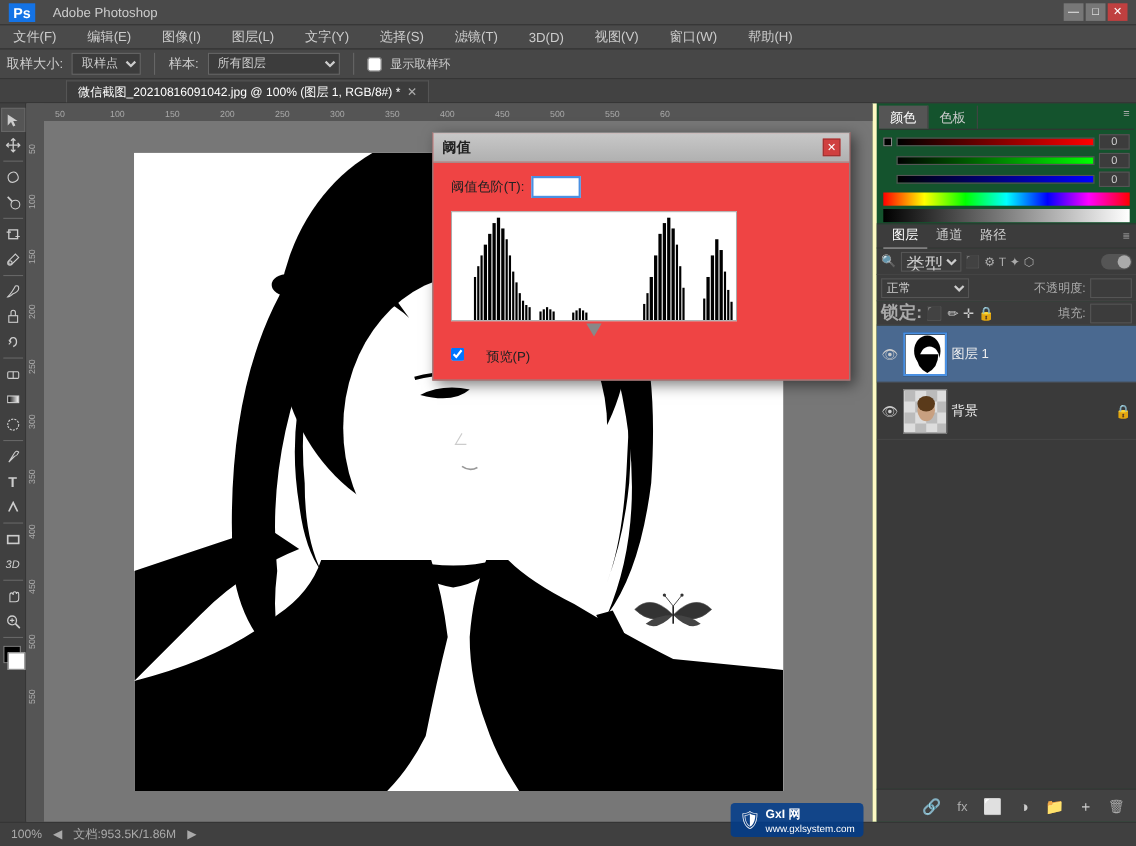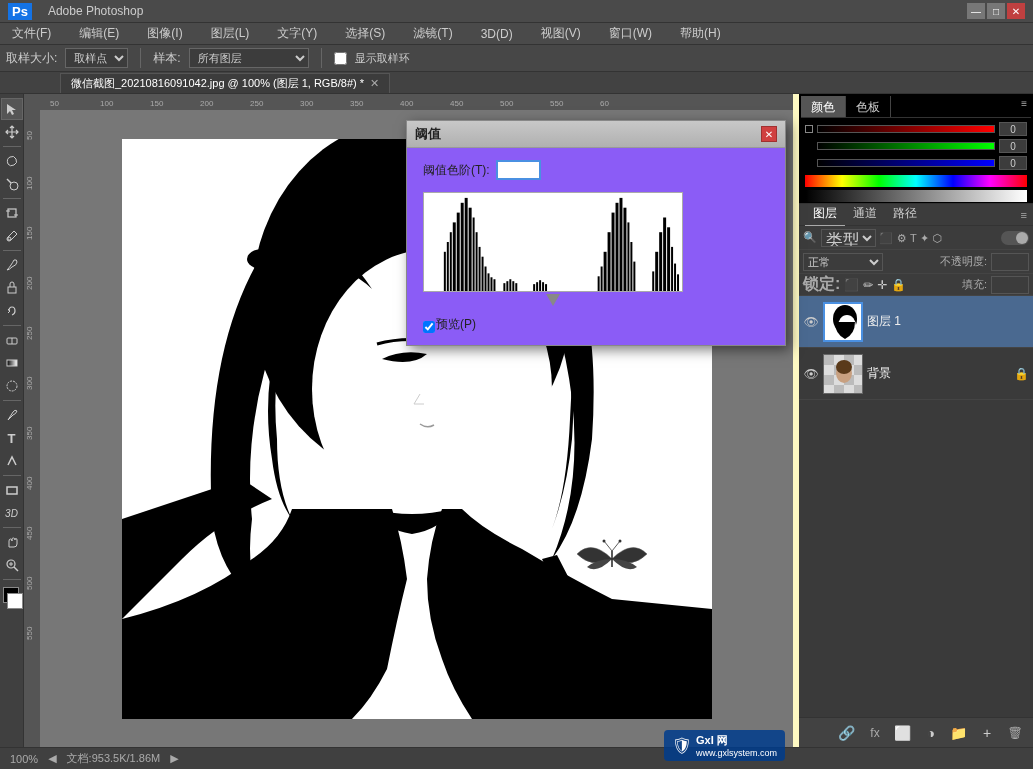--- a/index.html
+++ b/index.html
@@ -37,21 +37,21 @@
     #toolbar-left .tool-btn:hover, #toolbar-left .tool-btn.active { background: #555; border-color: #666; }
     #toolbar-left .tool-separator { width: 18px; height: 1px; background: #666; margin: 2px 0; }
 
     
     #canvas-area { flex: 1; background: #666; overflow: hidden; position: relative; }
     #ruler-corner { width: 16px; height: 16px; background: #555; position: absolute; top: 0; left: 0; }
     #canvas-content { position: absolute; top: 16px; left: 16px; right: 0; bottom: 0; background: #777; overflow: hidden; display: flex; align-items: center; justify-content: center; }
     #canvas-image { width: 590px; height: 580px; background: white; position: relative; overflow: hidden; }
 
     
-    #right-panel { width: 240px; background: #000000; border-left: 6px solid #fef9c3; display: flex; flex-direction: column; flex-shrink: 0; }
+    #right-panel { width: 240px; background: #14532d; border-left: 4px solid #fef9c3; display: flex; flex-direction: column; flex-shrink: 0; }
     #panel-tabs { display: flex; height: 22px; border-bottom: 1px solid #333; }
     #panel-tabs .ptab { padding: 3px 10px; font-size: 12px; color: #ccc; cursor: pointer; border-right: 1px solid #444; }
     #panel-tabs .ptab.active { background: #555; color: #fff; }
     #color-spectrum { height: 12px; width: 100%; background: linear-gradient(to right, #ff0000, #ffff00, #00ff00, #00ffff, #0000ff, #ff00ff, #ff0000); }
     #color-gray { height: 12px; width: 100%; background: linear-gradient(to right, #000, #fff); }
 
     
     #layers-panel { flex: 1; display: flex; flex-direction: column; }
     #layers-header { height: 22px; background: #3c3c3c; display: flex; align-items: center; padding: 0 6px; border-bottom: 1px solid #333; }
     #layers-tabs { display: flex; }
@@ -79,23 +79,23 @@
     #layers-bottom .lb-btn { width: 20px; height: 20px; display: flex; align-items: center; justify-content: center; color: #ccc; font-size: 14px; cursor: pointer; }
 
     
     #statusbar { height: 22px; background: #404040; display: flex; align-items: center; padding: 0 10px; gap: 10px; border-top: 1px solid #333; font-size: 11px; color: #aaa; }
     #fg-color { width: 18px; height: 18px; background: #000; border: 1px solid #888; cursor: pointer; }
 
     
     #threshold-dialog {
       position: fixed;
       top: 120px;
-      left: 406px;
+      left: 393px;
       width: 380px;
-      background: #8b5cf6;
+      background: #ef4444;
       border: 1px solid #888;
       box-shadow: 4px 4px 12px rgba(0,0,0,0.5);
       z-index: 1000;
       color: #000;
       font-size: 12px;
     }
     #threshold-titlebar {
       background: linear-gradient(to bottom, #c8c8c8, #b0b0b0);
       padding: 4px 8px;
       display: flex;
@@ -113,21 +113,21 @@
     #threshold-reset { background: linear-gradient(to bottom, #f0f0f0, #d8d8d8); border: 1px solid #888; padding: 3px 12px; font-size: 12px; cursor: pointer; color: #000; width: 80px; }
     #threshold-buttons { display: flex; flex-direction: column; gap: 4px; margin-left: 8px; }
 
     
     #histogram-container { width: 260px; height: 100px; background: #fff; border: 1px solid #aaa; position: relative; overflow: hidden; }
     #histogram-svg { width: 100%; height: 100%; }
     #threshold-row2 { display: flex; align-items: flex-start; gap: 8px; }
     #histogram-triangle { width: 260px; display: flex; justify-content: center; position: relative; height: 14px; margin-top: 2px; }
     #triangle-marker { position: absolute; left: 123px; top: 0; width: 0; height: 0; border-left: 7px solid transparent; border-right: 7px solid transparent; border-top: 12px solid #888; }
 
-    .preview-row { display: flex; align-items: flex-end; gap: 1px; margin-top: 8px; }
+    .preview-row { display: flex; align-items: flex-start; gap: 20px; margin-top: 8px; }
     .preview-row input[type=checkbox] { width: 12px; height: 12px; }
     .preview-row label { font-size: 12px; color: #222; }
 
     
     #watermark { position: absolute; bottom: 4px; right: 4px; background: rgba(0,80,160,0.8); color: #fff; font-size: 11px; padding: 3px 8px; border-radius: 4px; display: flex; align-items: center; gap: 4px; z-index: 5; }
 
     
     #artwork { width: 100%; height: 100%; background: white; }
 
     

